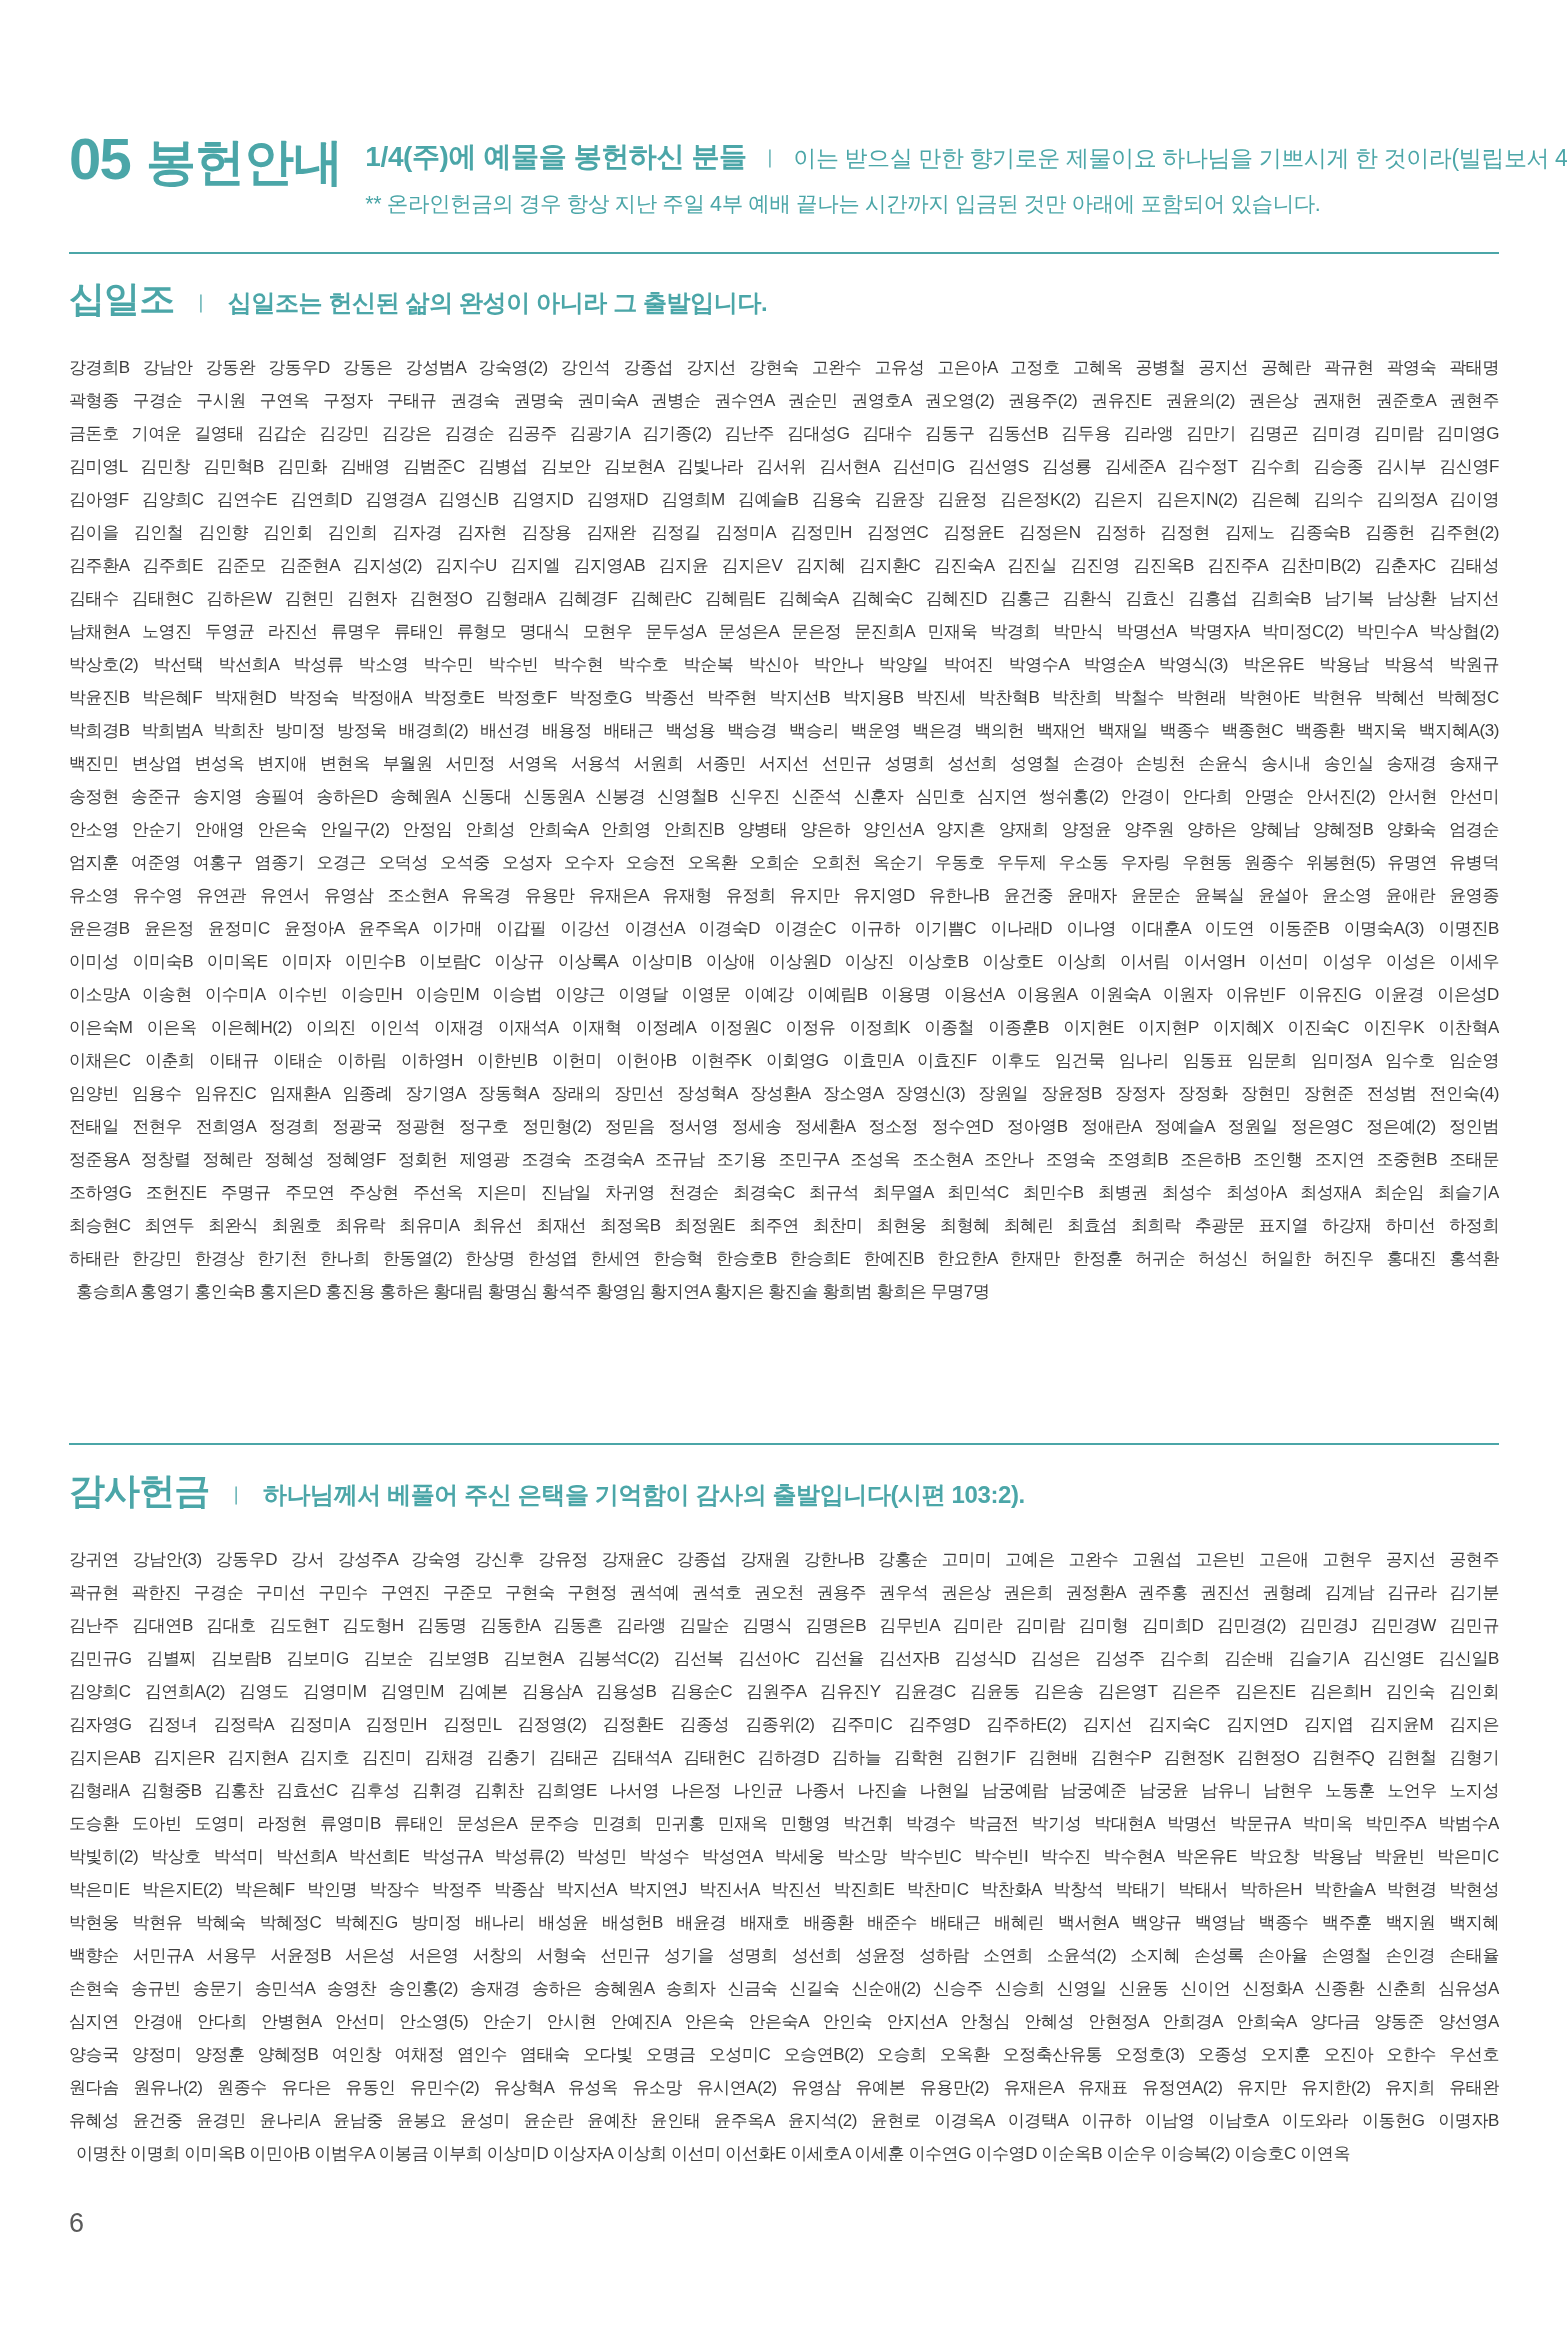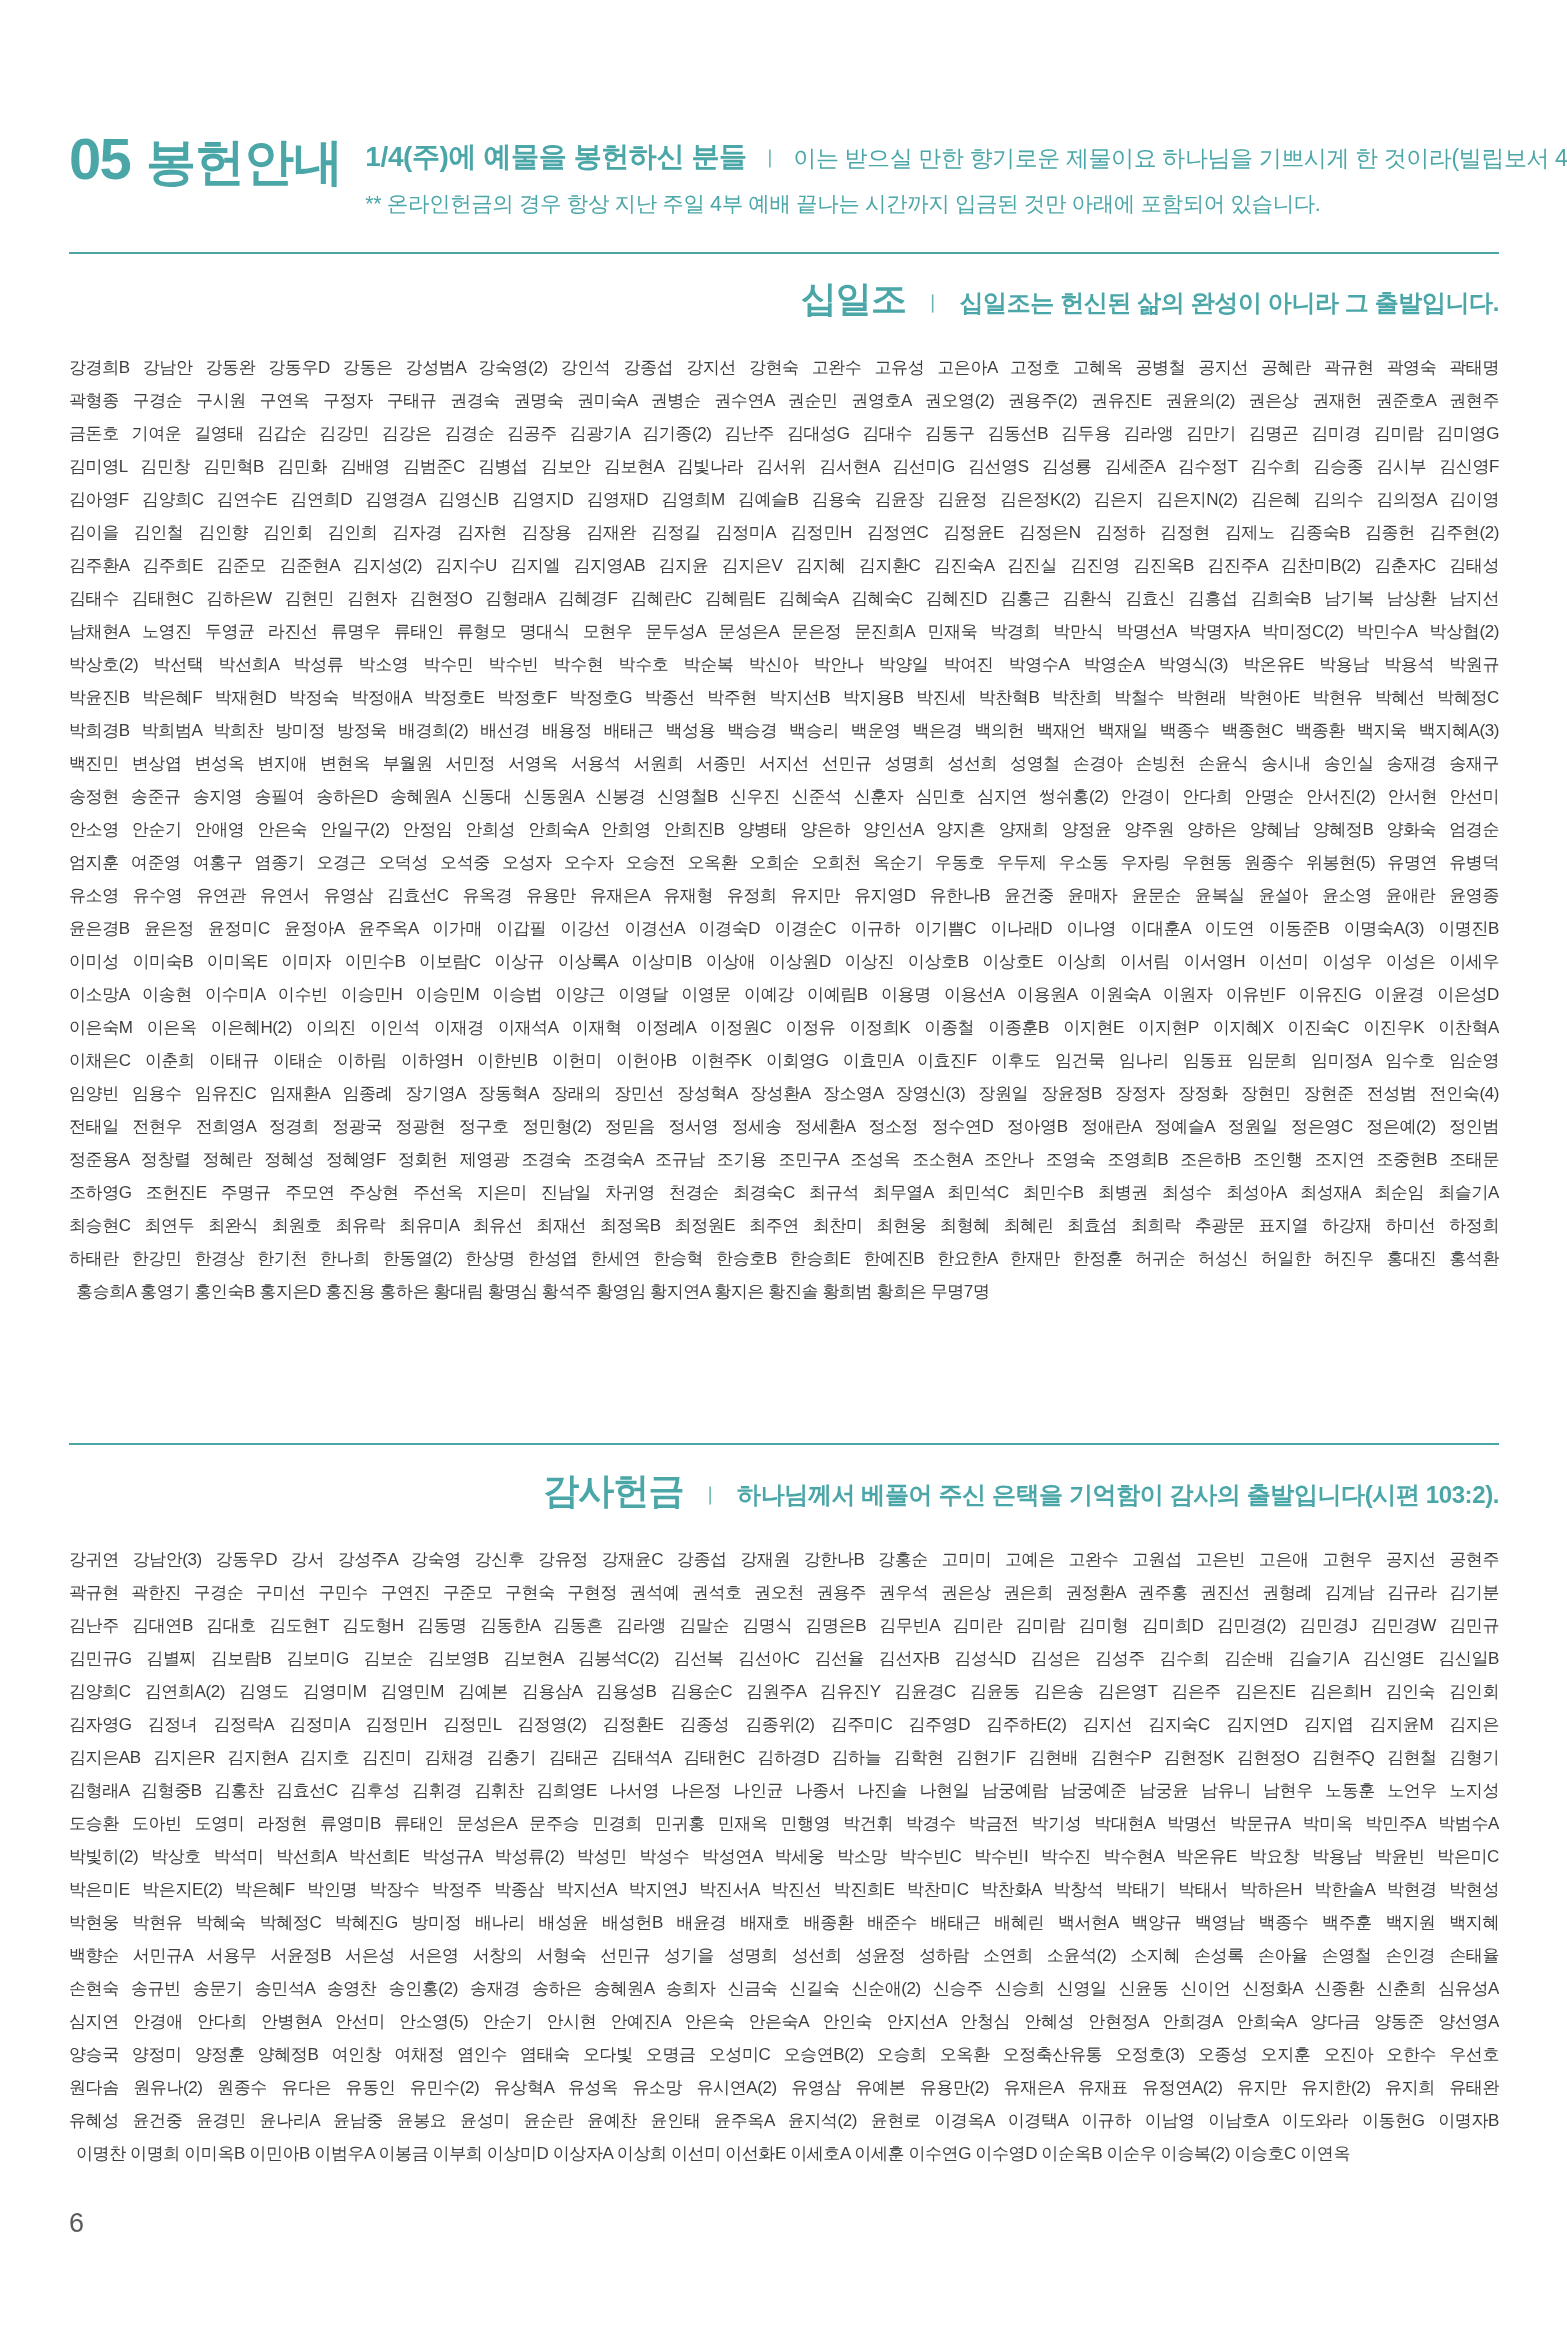--- a/index.html
+++ b/index.html
@@ -24,21 +24,21 @@
   .sub-row1{display:flex;align-items:baseline;white-space:nowrap;}
   .sub-bold{font-size:28px;font-weight:800;letter-spacing:-0.4px;}
   .sub-sep{font-size:21.5px;margin:0 12.6px;font-weight:400;opacity:.85;}
   .sub-verse{font-size:23px;font-weight:500;letter-spacing:-0.4px;}
   .sub-note{font-size:21.5px;font-weight:500;margin-top:12.6px;letter-spacing:-0.4px;}
 
   
   .rule{border:none;border-top:2.7px solid #4BA6A8;margin:0;}
   .rule-1{margin-top:34px;}
   .rule-2{margin-top:135px;}
-  .sec-head{display:flex;align-items:baseline;margin-top:21.5px;color:#4BA6A8;justify-content:flex-end;}
+  .sec-head{display:flex;align-items:baseline;margin-top:21.5px;color:#4BA6A8;}
   .sec-title{font-size:36px;font-weight:800;letter-spacing:-0.9px;white-space:nowrap;}
   .sec-sep{font-size:21.5px;margin:0 16px;opacity:.85;}
   .sec-tagline{font-size:24px;font-weight:700;letter-spacing:-0.4px;white-space:nowrap;}
 
   
   .names{margin-top:27px;color:#3d3d3d;}
   .name-line{
     font-size:17px;letter-spacing:-0.4px;line-height:33px;
     white-space:nowrap;overflow:hidden;
     text-align:justify;text-align-last:justify;
@@ -85,21 +85,21 @@
       <div class="name-line">김주환A 김주희E 김준모 김준현A 김지성(2) 김지수U 김지엘 김지영AB 김지윤 김지은V 김지혜 김지환C 김진숙A 김진실 김진영 김진옥B 김진주A 김찬미B(2) 김춘자C 김태성</div>
       <div class="name-line">김태수 김태현C 김하은W 김현민 김현자 김현정O 김형래A 김혜경F 김혜란C 김혜림E 김혜숙A 김혜숙C 김혜진D 김홍근 김환식 김효신 김흥섭 김희숙B 남기복 남상환 남지선</div>
       <div class="name-line">남채현A 노영진 두영균 라진선 류명우 류태인 류형모 명대식 모현우 문두성A 문성은A 문은정 문진희A 민재욱 박경희 박만식 박명선A 박명자A 박미정C(2) 박민수A 박상협(2)</div>
       <div class="name-line">박상호(2) 박선택 박선희A 박성류 박소영 박수민 박수빈 박수현 박수호 박순복 박신아 박안나 박양일 박여진 박영수A 박영순A 박영식(3) 박온유E 박용남 박용석 박원규</div>
       <div class="name-line">박윤진B 박은혜F 박재현D 박정숙 박정애A 박정호E 박정호F 박정호G 박종선 박주현 박지선B 박지용B 박진세 박찬혁B 박찬희 박철수 박현래 박현아E 박현유 박혜선 박혜정C</div>
       <div class="name-line">박희경B 박희범A 박희찬 방미정 방정욱 배경희(2) 배선경 배용정 배태근 백성용 백승경 백승리 백운영 백은경 백의헌 백재언 백재일 백종수 백종현C 백종환 백지욱 백지혜A(3)</div>
       <div class="name-line">백진민 변상엽 변성옥 변지애 변현옥 부월원 서민정 서영옥 서용석 서원희 서종민 서지선 선민규 성명희 성선희 성영철 손경아 손빙천 손윤식 송시내 송인실 송재경 송재구</div>
       <div class="name-line">송정현 송준규 송지영 송필여 송하은D 송혜원A 신동대 신동원A 신봉경 신영철B 신우진 신준석 신훈자 심민호 심지연 썽쉬홍(2) 안경이 안다희 안명순 안서진(2) 안서현 안선미</div>
       <div class="name-line">안소영 안순기 안애영 안은숙 안일구(2) 안정임 안희성 안희숙A 안희영 안희진B 양병태 양은하 양인선A 양지흔 양재희 양정윤 양주원 양하은 양혜남 양혜정B 양화숙 엄경순</div>
       <div class="name-line">엄지훈 여준영 여홍구 염종기 오경근 오덕성 오석중 오성자 오수자 오승전 오옥환 오희순 오희천 옥순기 우동호 우두제 우소동 우자링 우현동 원종수 위봉현(5) 유명연 유병덕</div>
-      <div class="name-line">유소영 유수영 유연관 유연서 유영삼 김효선C 유옥경 유용만 유재은A 유재형 유정희 유지만 유지영D 유한나B 윤건중 윤매자 윤문순 윤복실 윤설아 윤소영 윤애란 윤영종</div>
+      <div class="name-line">유소영 유수영 유연관 유연서 유영삼 조소현A 유옥경 유용만 유재은A 유재형 유정희 유지만 유지영D 유한나B 윤건중 윤매자 윤문순 윤복실 윤설아 윤소영 윤애란 윤영종</div>
       <div class="name-line">윤은경B 윤은정 윤정미C 윤정아A 윤주옥A 이가매 이갑필 이강선 이경선A 이경숙D 이경순C 이규하 이기쁨C 이나래D 이나영 이대훈A 이도연 이동준B 이명숙A(3) 이명진B</div>
       <div class="name-line">이미성 이미숙B 이미옥E 이미자 이민수B 이보람C 이상규 이상록A 이상미B 이상애 이상원D 이상진 이상호B 이상호E 이상희 이서림 이서영H 이선미 이성우 이성은 이세우</div>
       <div class="name-line">이소망A 이송현 이수미A 이수빈 이승민H 이승민M 이승법 이양근 이영달 이영문 이예강 이예림B 이용명 이용선A 이용원A 이원숙A 이원자 이유빈F 이유진G 이윤경 이은성D</div>
       <div class="name-line">이은숙M 이은옥 이은혜H(2) 이의진 이인석 이재경 이재석A 이재혁 이정례A 이정원C 이정유 이정희K 이종철 이종훈B 이지현E 이지현P 이지혜X 이진숙C 이진우K 이찬혁A</div>
       <div class="name-line">이채은C 이춘희 이태규 이태순 이하림 이하영H 이한빈B 이헌미 이헌아B 이현주K 이회영G 이효민A 이효진F 이후도 임건묵 임나리 임동표 임문희 임미정A 임수호 임순영</div>
       <div class="name-line">임양빈 임용수 임유진C 임재환A 임종례 장기영A 장동혁A 장래의 장민선 장성혁A 장성환A 장소영A 장영신(3) 장원일 장윤정B 장정자 장정화 장현민 장현준 전성범 전인숙(4)</div>
       <div class="name-line">전태일 전현우 전희영A 정경희 정광국 정광현 정구호 정민형(2) 정믿음 정서영 정세송 정세환A 정소정 정수연D 정아영B 정애란A 정예슬A 정원일 정은영C 정은예(2) 정인범</div>
       <div class="name-line">정준용A 정창렬 정혜란 정혜성 정혜영F 정회헌 제영광 조경숙 조경숙A 조규남 조기용 조민구A 조성옥 조소현A 조안나 조영숙 조영희B 조은하B 조인행 조지연 조중현B 조태문</div>
       <div class="name-line">조하영G 조헌진E 주명규 주모연 주상현 주선옥 지은미 진남일 차귀영 천경순 최경숙C 최규석 최무열A 최민석C 최민수B 최병권 최성수 최성아A 최성재A 최순임 최슬기A</div>
       <div class="name-line">최승현C 최연두 최완식 최원호 최유락 최유미A 최유선 최재선 최정옥B 최정원E 최주연 최찬미 최현웅 최형혜 최혜린 최효섬 최희락 추광문 표지열 하강재 하미선 하정희</div>

